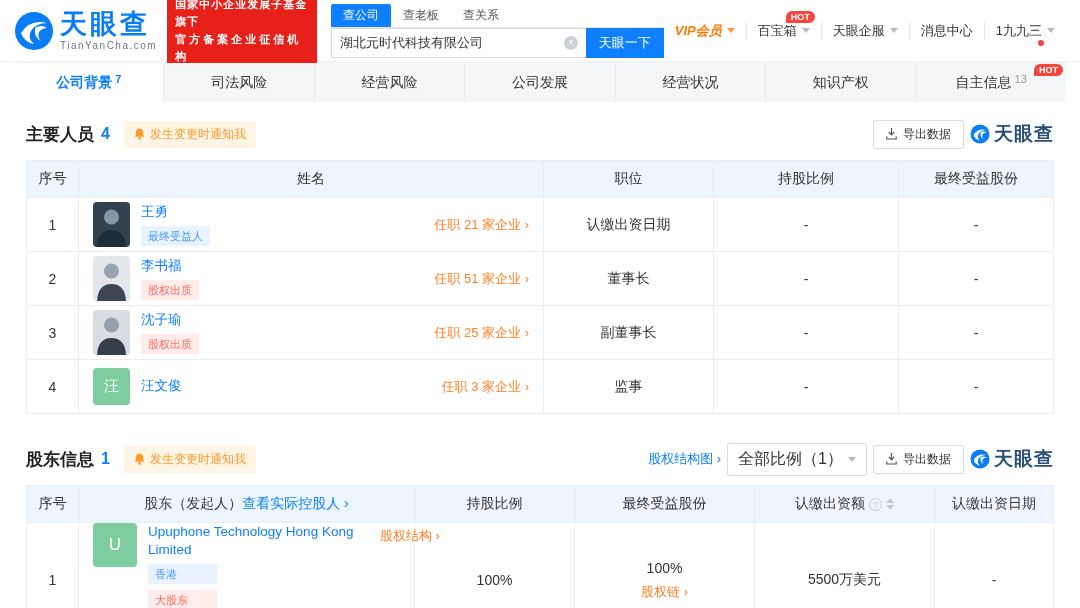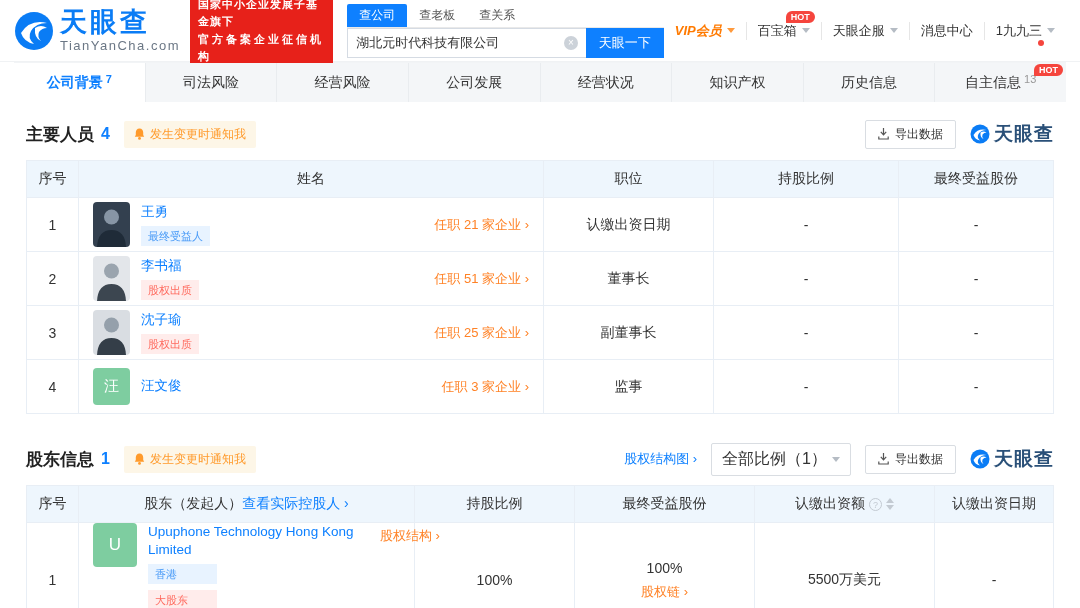--- a/index.html
+++ b/index.html
@@ -5,21 +5,21 @@
   * { margin:0; padding:0; box-sizing:border-box; }
   html,body { width:1080px; height:608px; background:#fff; overflow:hidden;
     font-family:"Liberation Sans","DejaVu Sans",sans-serif; color:#333; }
 
   
   .topbar { height:62px; display:flex; align-items:center; padding:0 14px;
     border-bottom:1px solid #f0f2f4; background:#fff; }
   .logo { display:flex; align-items:center; gap:6px; }
   .logo-text-wrap { display:flex; flex-direction:column; line-height:1; }
   .logo-cn { font-size:27px; font-weight:bold; color:#0a7cf5; letter-spacing:3px; }
-  .logo-en { font-size:13px; color:#6b7785; letter-spacing:1.5px; margin-top:3px; }
+  .logo-en { font-size:10px; color:#6b7785; letter-spacing:1.5px; margin-top:3px; }
   .brand-badge { margin-left:10px; background:#e7211a; color:#fff; font-size:11px;
     font-weight:bold; padding:4px 8px; line-height:1.55; letter-spacing:1px; }
   .search-area { margin-left:14px; width:388px; }
   .search-tabs { display:flex; align-items:flex-end; height:24px; border-bottom:1px solid #e9e9e9; }
   .search-tab { font-size:12px; color:#555; padding:3px 12px; cursor:pointer; }
   .search-tab.active { background:#0e80ff; color:#fff; border-radius:2px 2px 0 0; }
   .search-row { display:flex; height:30px; margin-top:0; }
   .search-input-wrap { flex:1; position:relative; }
   .search-input { width:100%; height:30px; border:1px solid #d5dbe3; border-right:none;
     padding:0 26px 0 8px; font-size:13px; color:#333; outline:none;
@@ -52,21 +52,21 @@
   .tab-hot { position:absolute; top:1px; right:3px; background:#f5453d; color:#fff; font-size:9px;
     font-weight:bold; padding:1px 5px; border-radius:7px 7px 7px 1px; }
 
   
   .section { padding:0 26px; }
   .sec-head { display:flex; align-items:center; margin-top:17px; height:30px; }
   .sec-title { font-size:17px; font-weight:bold; color:#222; }
   .sec-count { font-size:16px; font-weight:bold; color:#0e80ff; margin-left:7px; }
   .notify-chip { display:flex; align-items:center; gap:5px; margin-left:14px; background:#fdf6e7;
     color:#ff9a2b; font-size:12px; padding:5px 10px; border-radius:2px; cursor:pointer;text-align:right; }
-  .sec-right { margin-left:auto; display:flex; align-items:center; gap:14px; }
+  .sec-right { margin-left:auto; display:flex; align-items:center; gap:6px; }
   .blue-link { color:#0e80ff; font-size:13px; cursor:pointer; white-space:nowrap; }
   .blue-link::after { content:" ›"; }
   .select-box { display:flex; align-items:center; border:1px solid #d9dde2; border-radius:2px;
     padding:5px 10px; font-size:16px; color:#333; cursor:pointer; background:#fff; }
   .export-btn { display:flex; align-items:center; gap:6px; border:1px solid #d9dde2; border-radius:2px;
     background:#fff; padding:5px 12px; font-size:12px; color:#333; cursor:pointer; font-family:inherit; }
   .watermark { display:flex; align-items:center; gap:4px; }
   .watermark-text { font-size:19px; font-weight:bold; color:#2a5078; letter-spacing:1px; }
 
   
@@ -175,23 +175,20 @@
   <div class="page-tab">
     <span>公司发展</span>
   </div>
   <div class="page-tab">
     <span>经营状况</span>
   </div>
   <div class="page-tab">
     <span>知识产权</span>
   </div>
   <div class="page-tab">
-    <span>历史信息</span>
-  </div>
-  <div class="page-tab">
     <span>自主信息</span>
     <span class="tab-count gray">13</span>
     <span class="tab-hot">HOT</span>
   </div>
 </div>
 
 <div class="section">
   <div class="sec-head">
     <span class="sec-title">主要人员</span>
     <span class="sec-count">4</span>

